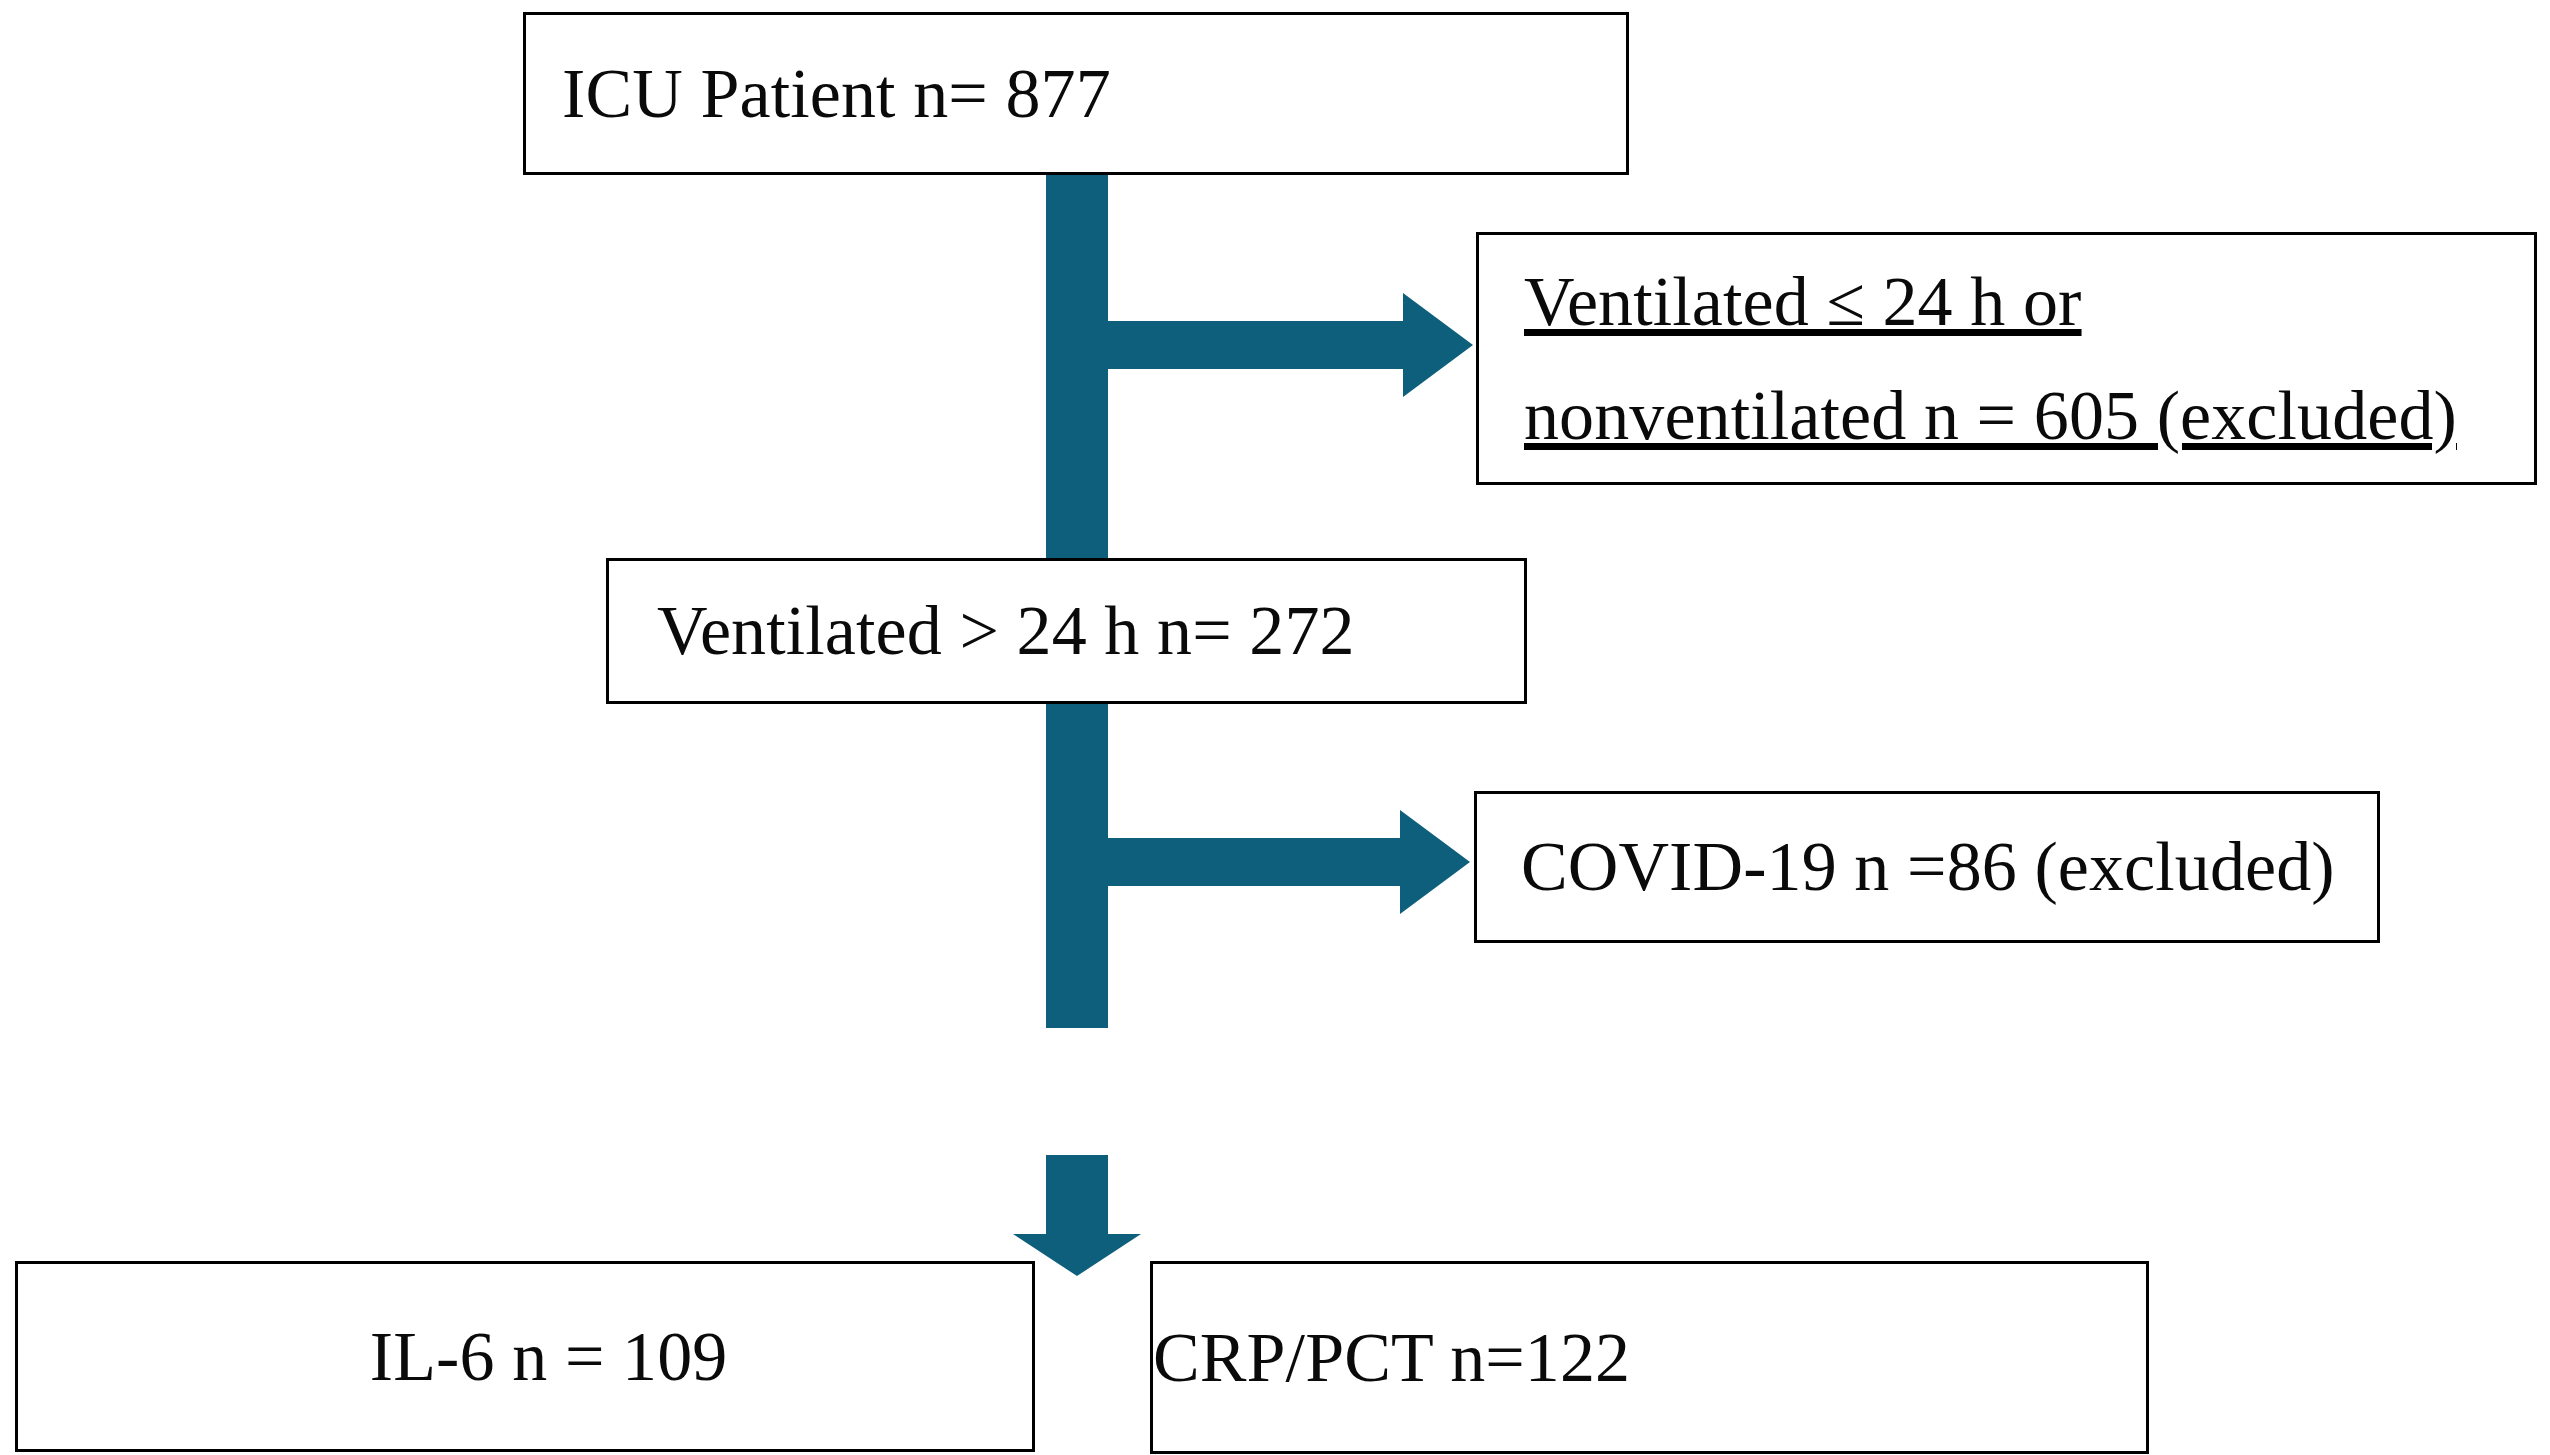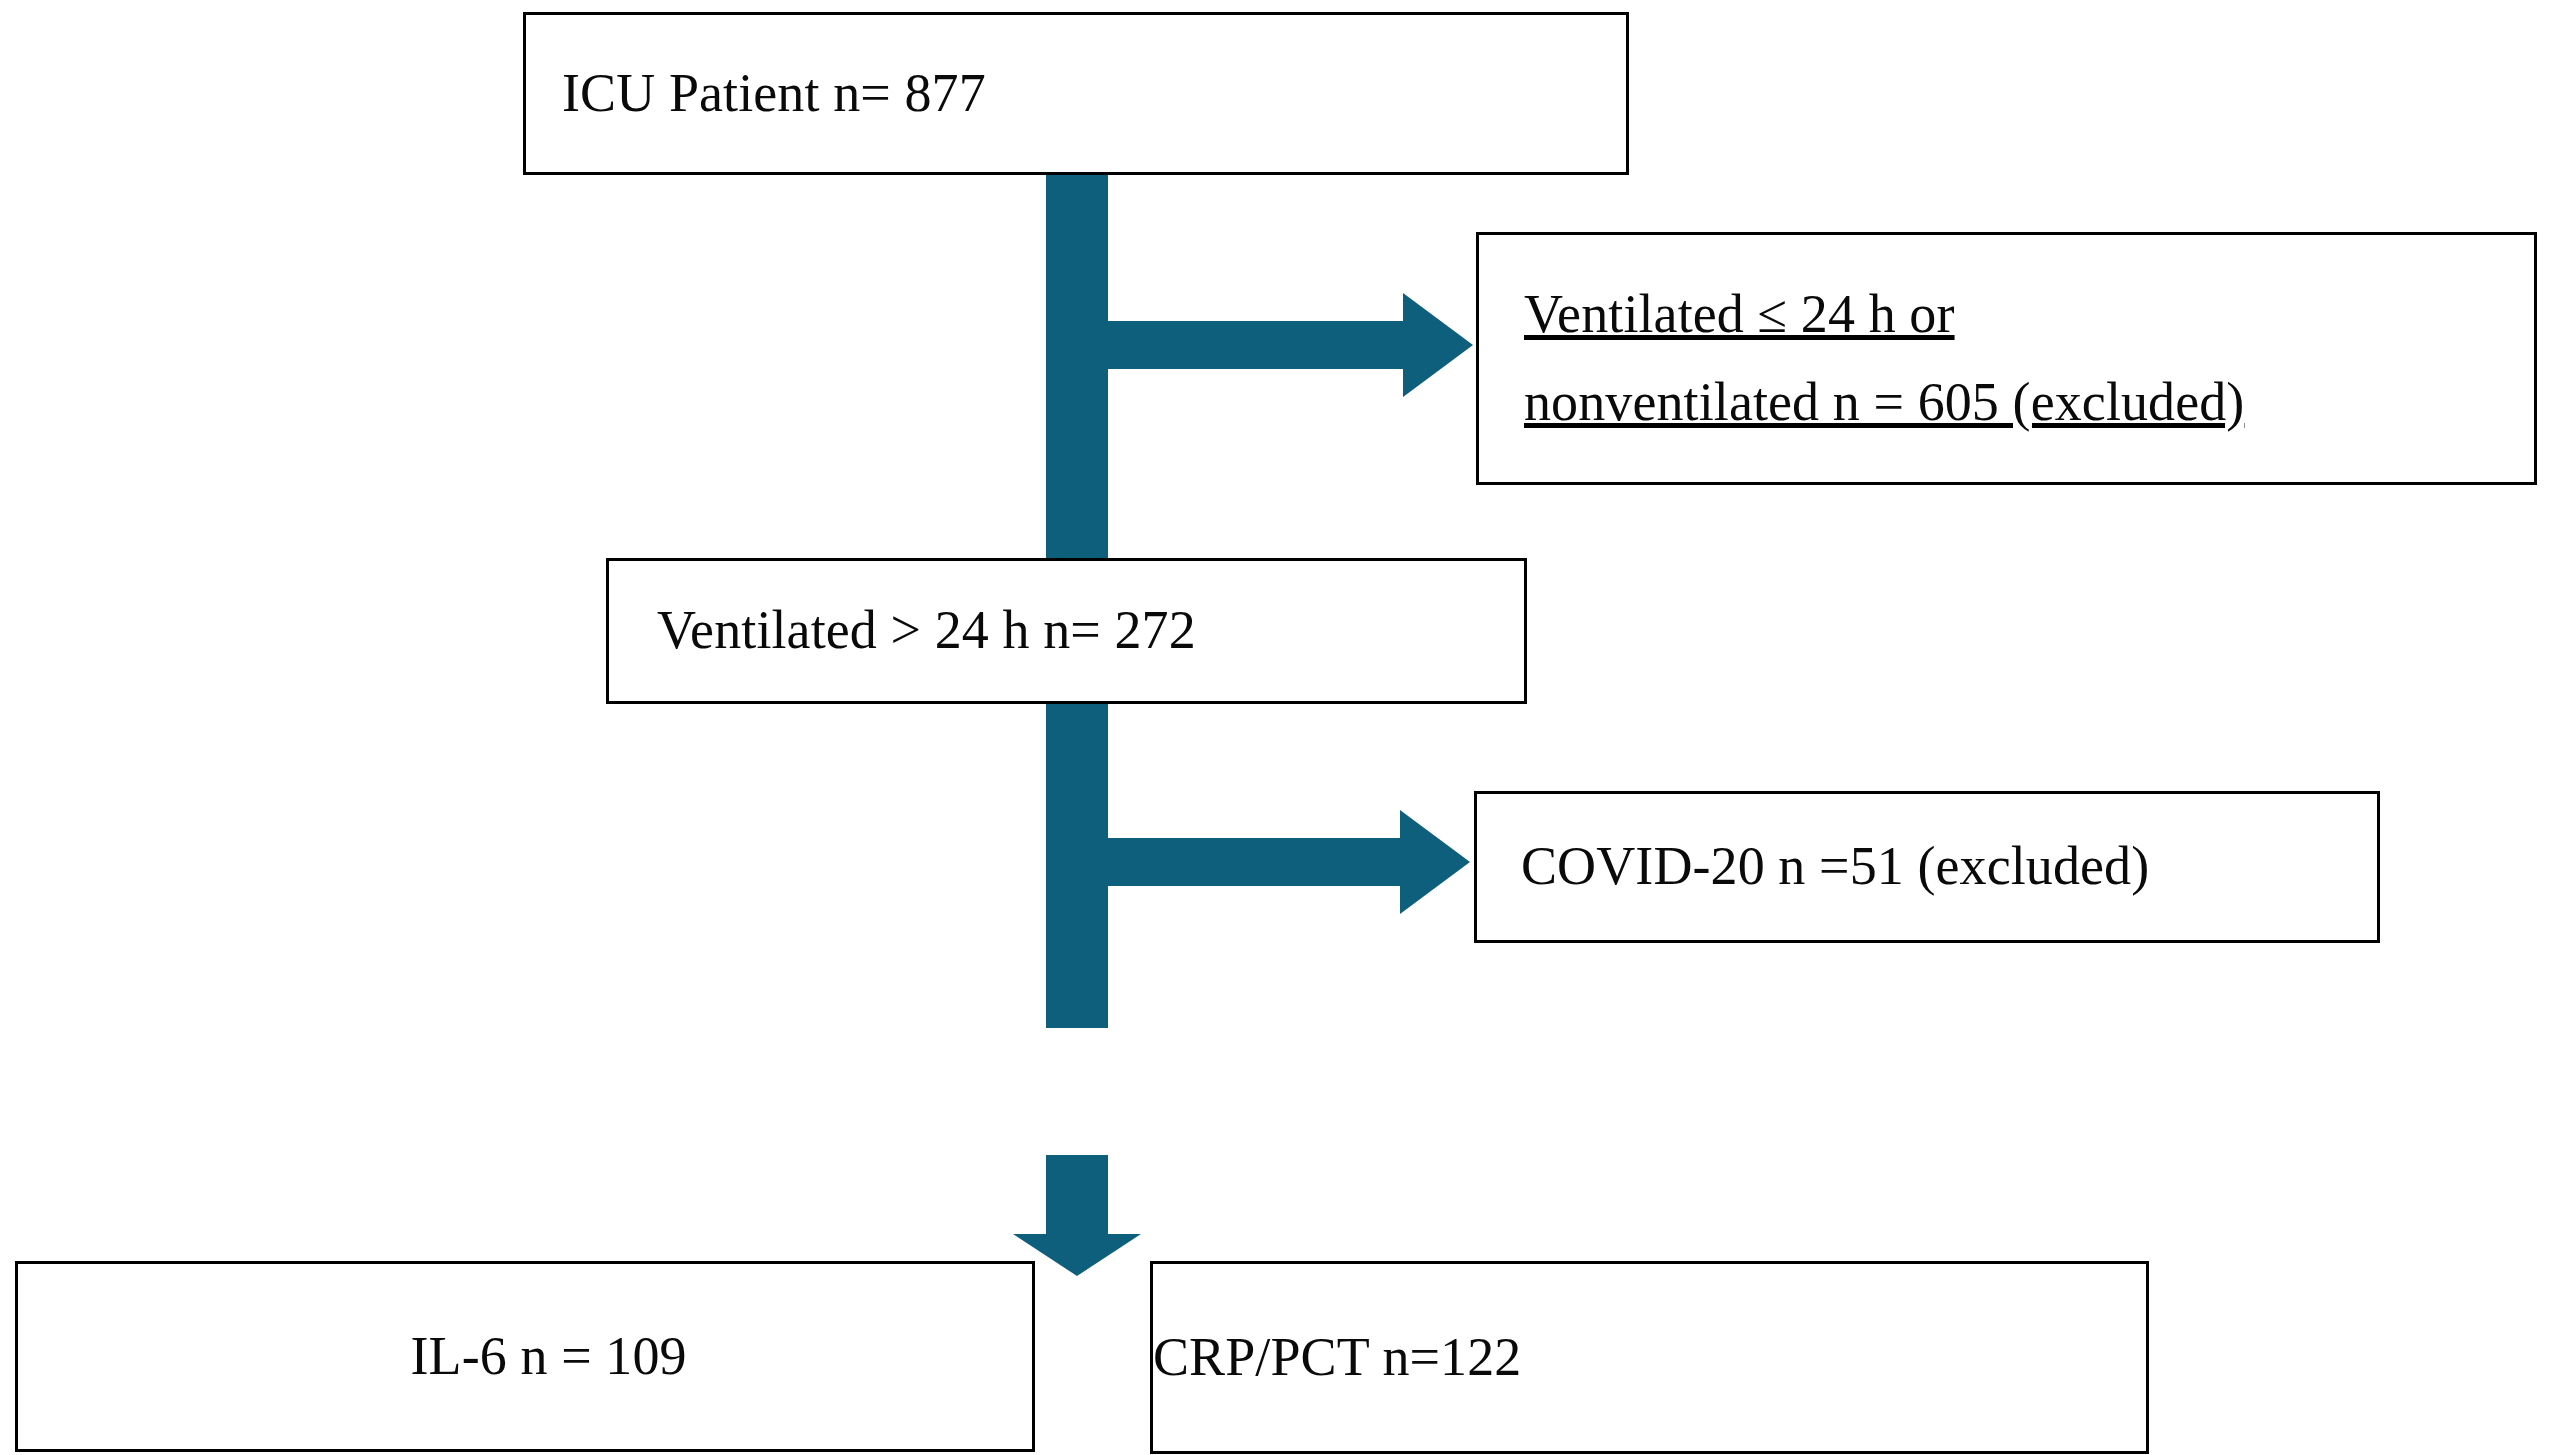--- a/index.html
+++ b/index.html
@@ -22,21 +22,21 @@
     border: 3.6px solid #000000;
     background: #ffffff;
     display: flex;
     align-items: center;
     z-index: 3;
   }
   .node .node-text {
     display: block;
     width: 100%;
     color: #0a0a0a;
-    font-size: 54px;
+    font-size: 70px;
     line-height: 1.62;
     white-space: pre-line;
     letter-spacing: 0.1px;
   }
   
   #node-icu {
     left: 523px; top: 12.4px; width: 1106px; height: 163px;
   }
   #node-icu .node-text { padding-left: 36px; text-align: left; }
 
@@ -143,21 +143,21 @@
   <div class="node" id="node-excluded-1">
     <span class="node-text">Ventilated ≤ 24 h or
 nonventilated n = 605 (excluded)</span>
   </div>
 
   <div class="node" id="node-ventilated">
     <span class="node-text">Ventilated &gt; 24 h n= 272</span>
   </div>
 
   <div class="node" id="node-excluded-2">
-    <span class="node-text">COVID-20 n =51 (excluded)</span>
+    <span class="node-text">COVID-19 n =86 (excluded)</span>
   </div>
 
 
   <div class="node" id="node-il6">
     <span class="node-text">IL-6 n = 109</span>
   </div>
 
   <div class="node" id="node-crp">
     <span class="node-text">CRP/PCT n=122</span>
   </div>

